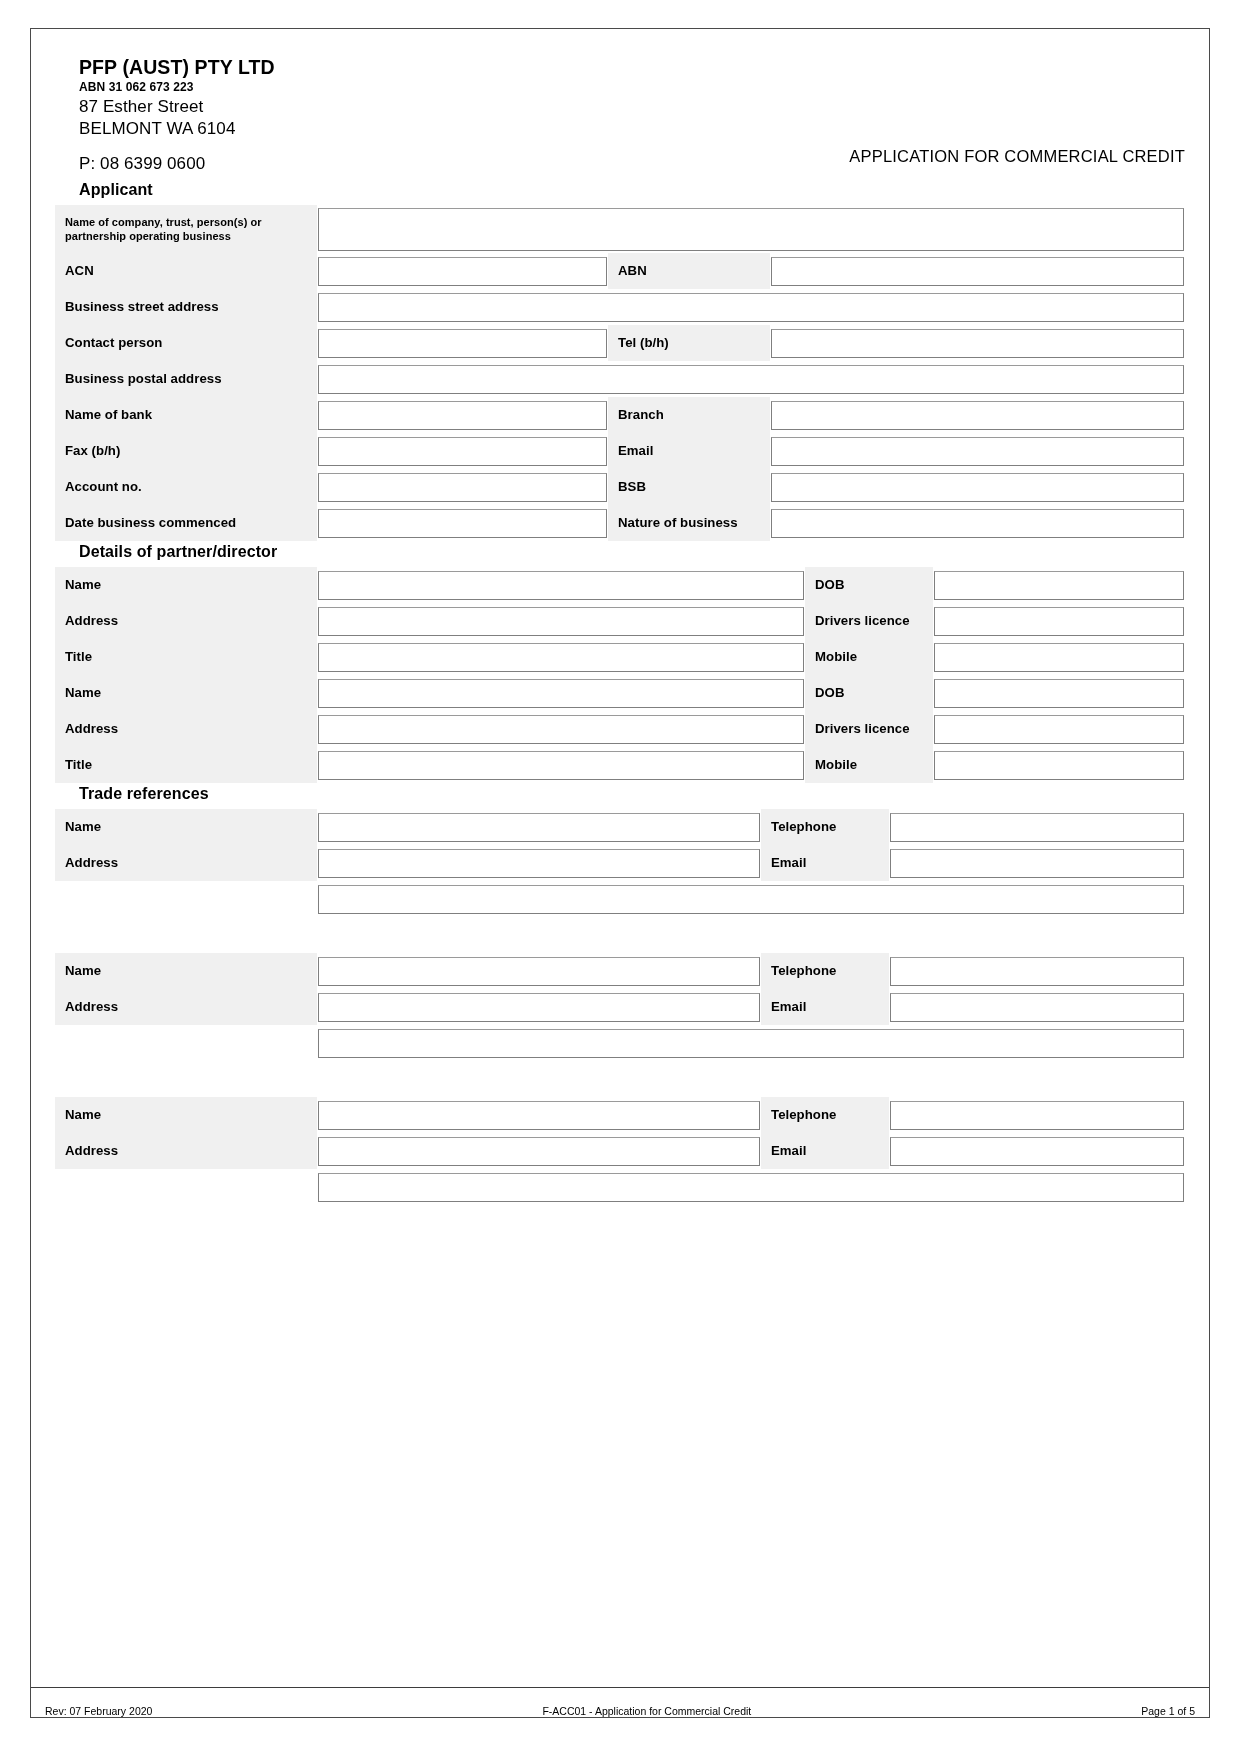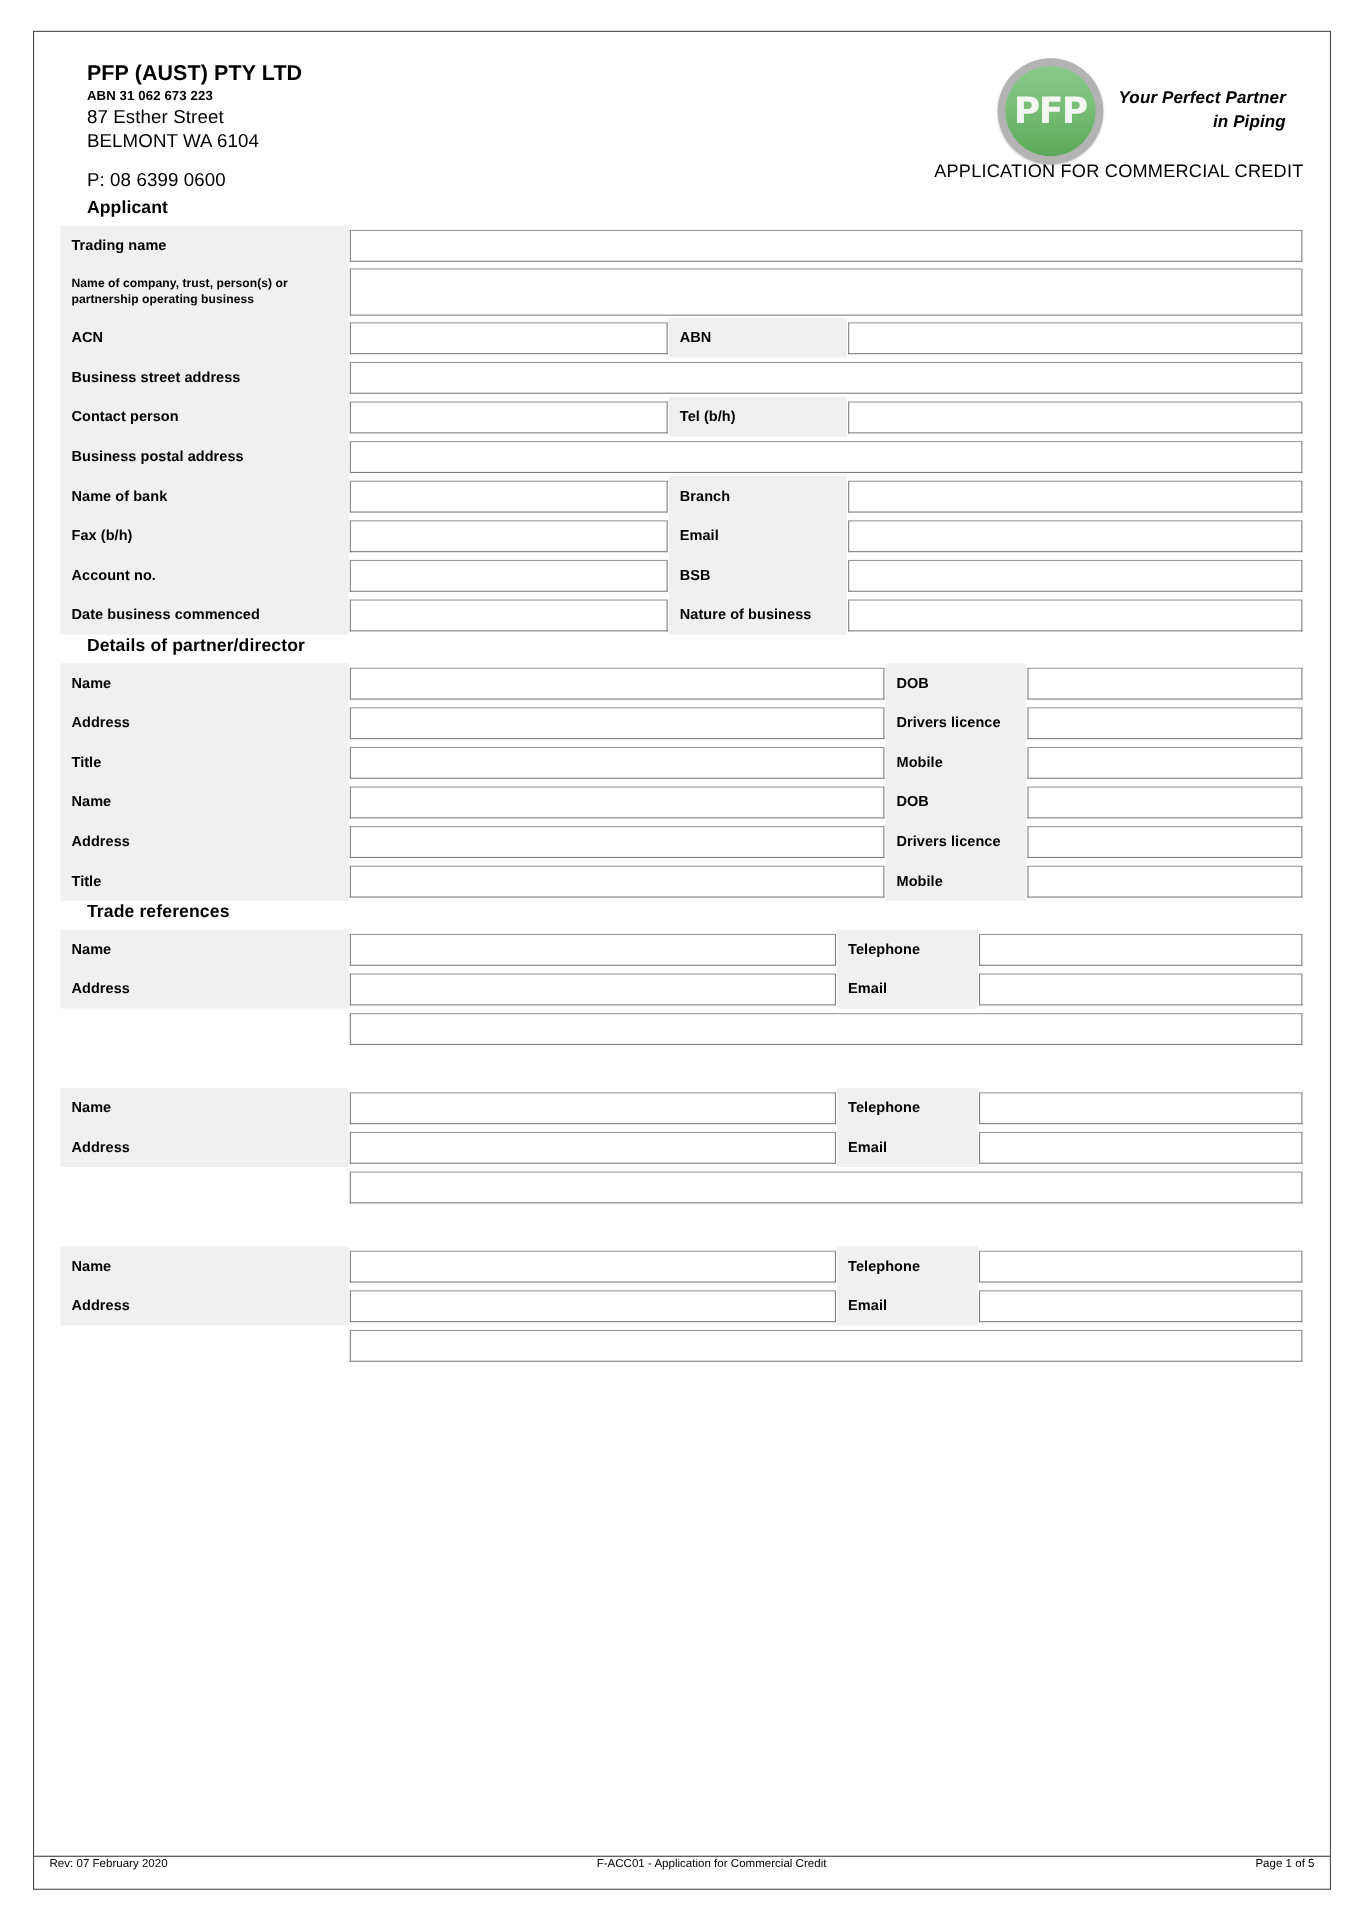--- a/index.html
+++ b/index.html
@@ -132,21 +132,21 @@
   .input.tall { height: 43px; }
 
   .spacer-row td { height: 10px; background: #ffffff; padding: 0; }
 
   
   .footer {
     position: absolute;
     left: 0; right: 0; bottom: 0;
     height: 30px;
     border-top: 1px solid #3d3d3d;
-    display: flex; align-items: flex-start;
+    display: flex; align-items: flex-end;
     padding: 0 14px;
     font-size: 10.5px;
   }
   .footer-left  { flex: 0 0 auto; }
   .footer-mid   { flex: 1 1 auto; text-align: center; }
   .footer-right { flex: 0 0 auto; }
 </style>
 </head>
 <body>
 
@@ -155,50 +155,33 @@
 
   <div class="header">
     <div class="company-block">
       <div class="company-name">PFP (AUST) PTY LTD</div>
       <div class="company-abn">ABN 31 062 673 223</div>
       <div class="company-addr1">87 Esther Street</div>
       <div class="company-addr2">BELMONT  WA  6104</div>
       <div class="company-phone">P: 08 6399 0600</div>
     </div>
 
-    <div class="logo-wrap">
-      <div class="logo-mark">
-        <div class="logo-disc">
-          <span class="logo-text">PFP</span>
-        </div>
-      </div>
-      <div class="tagline">
-        <div>Your Perfect Partner</div>
-        <div>in Piping</div>
-      </div>
-    </div>
   </div>
 
   <div class="doc-title">APPLICATION FOR COMMERCIAL CREDIT</div>
 
   <div class="section-head">Applicant</div>
   <table class="form-table">
     <colgroup>
       <col style="width:262px">
           <col style="width:291px">
           <col style="width:162px">
           <col>
     </colgroup>
     <tbody>
-      <tr>
-        <td class="lbl">Trading name</td>
-        <td class="fld" colspan="3">
-              <div class="input"></div>
-            </td>
-      </tr>
       <tr style="height:48px">
         <td class="lbl small">Name of company, trust, person(s) or partnership operating business</td>
         <td class="fld" colspan="3">
               <div class="input tall"></div>
             </td>
       </tr>
       <tr>
         <td class="lbl">ACN</td>
         <td class="fld">
               <div class="input"></div>

